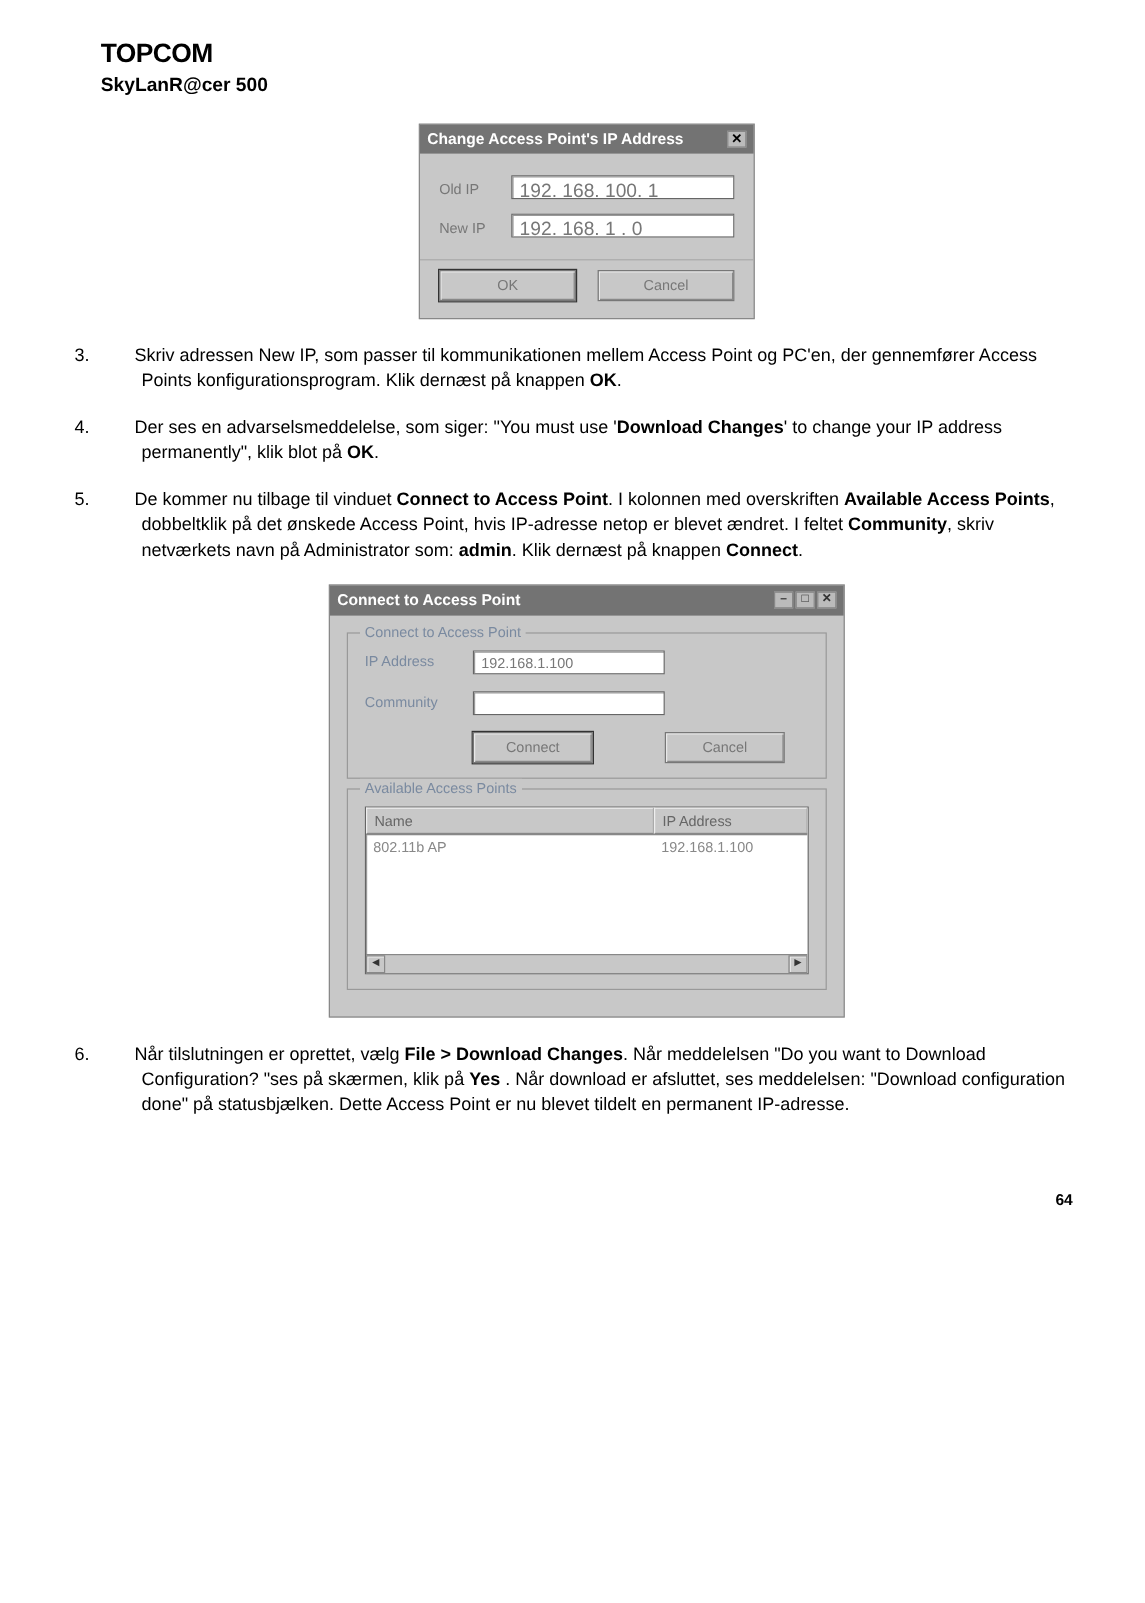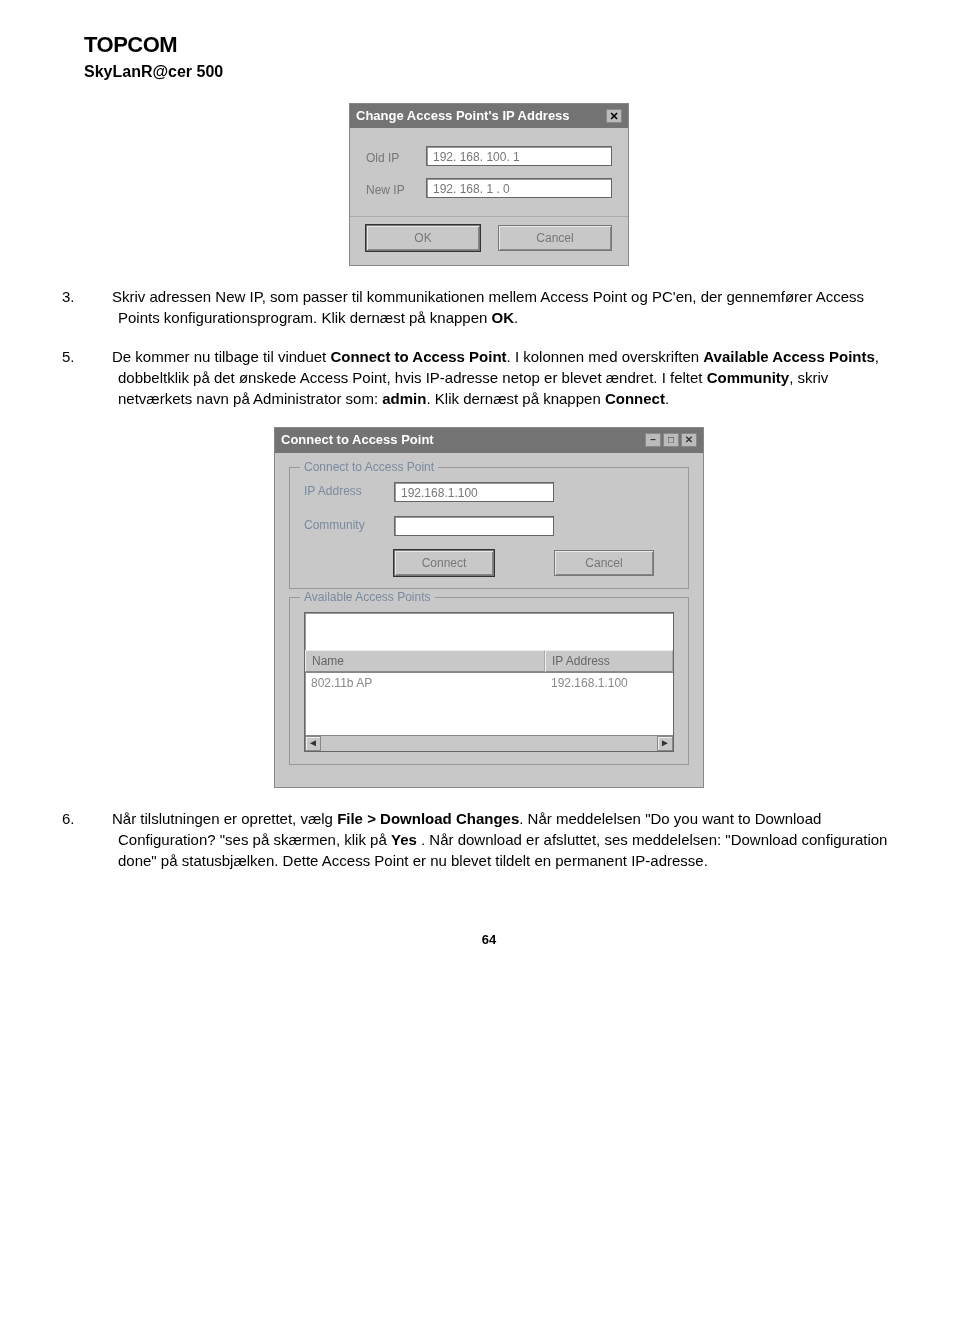--- a/index.html
+++ b/index.html
@@ -63,21 +63,21 @@
     padding: 18px 16px 6px 16px;
   }
   .row { display: flex; align-items: flex-end; margin-bottom: 12px; }
   .row .lbl { width: 60px; color: #777; font-size: 12px; }
   .ipbox {
     flex: 1;
     background: #fff;
     border: 1px solid #666;
     box-shadow: inset 1px 1px 0 #999;
     height: 20px;
-    font-size: 12px;
+    font-size: 16px;
     padding: 2px 6px;
     color: #777;
   }
   .dlg1-btns {
     padding: 8px 16px 14px 16px;
     display: flex;
     gap: 18px;
     border-top: 1px solid #aaa;
   }
   .btn {
@@ -151,21 +151,20 @@
     height: 140px;
     position: relative;
     overflow: hidden;
   }
   .list-head {
     display: flex;
     background: #c8c8c8;
     border-bottom: 1px solid #888;
     font-size: 12px;
     color: #666;
-    margin-top: 37px;
   }
   .list-head div {
     padding: 2px 6px;
     border-right: 1px solid #aaa;
     border-top: 1px solid #eee;
     border-left: 1px solid #eee;
     border-bottom: 1px solid #888;
   }
   .col-name { width: 240px; }
   .col-ip { flex: 1; }
@@ -183,21 +182,21 @@
   .hscroll span {
     width: 16px; height: 100%;
     border: 1px solid #888;
     display: inline-flex; align-items: center; justify-content: center;
     font-size: 10px; color: #333;
     background: #c8c8c8;
     box-shadow: inset 1px 1px 0 #eee;
   }
   .footer {
     margin-top: 60px;
-    text-align: center;
+    text-align: right;
     font-weight: 700;
     font-size: 13px;
   }
 </style>
 </head>
 <body>
 
 <div class="page">
   <div class="brand">
     <div class="brand-top">TOPCOM</div>
@@ -223,20 +222,23 @@
       <div class="dlg1-btns">
         <button class="btn primary">OK</button>
         <button class="btn">Cancel</button>
       </div>
     </div>
   </div>
 
   <ol class="steps">
     <li>
       <span class="num">3.</span><span>Skriv adressen New IP, som passer til kommunikationen mellem Access Point og PC'en, der gennemfører Access Points konfigurationsprogram. Klik dernæst på knappen </span><b>OK</b><span>.</span>
+    </li>
+    <li>
+      <span class="num">4.</span><span>Der ses en advarselsmeddelelse, som siger: "You must use '</span><b>Download Changes</b><span>' to change your IP address permanently", klik blot på </span><b>OK</b><span>.</span>
     </li>
     <li>
       <span class="num">5.</span><span>De kommer nu tilbage til vinduet </span><b>Connect to Access Point</b><span>. I kolonnen med overskriften </span><b>Available Access Points</b><span>, dobbeltklik på det ønskede Access Point, hvis IP-adresse netop er blevet ændret. I feltet </span><b>Community</b><span>, skriv netværkets navn på Administrator som: </span><b>admin</b><span>. Klik dernæst på knappen </span><b>Connect</b><span>.</span>
     </li>
   </ol>
 
   <div class="img-holder">
     <div class="dlg2">
       <div class="titlebar">
         <span>Connect to Access Point</span>

